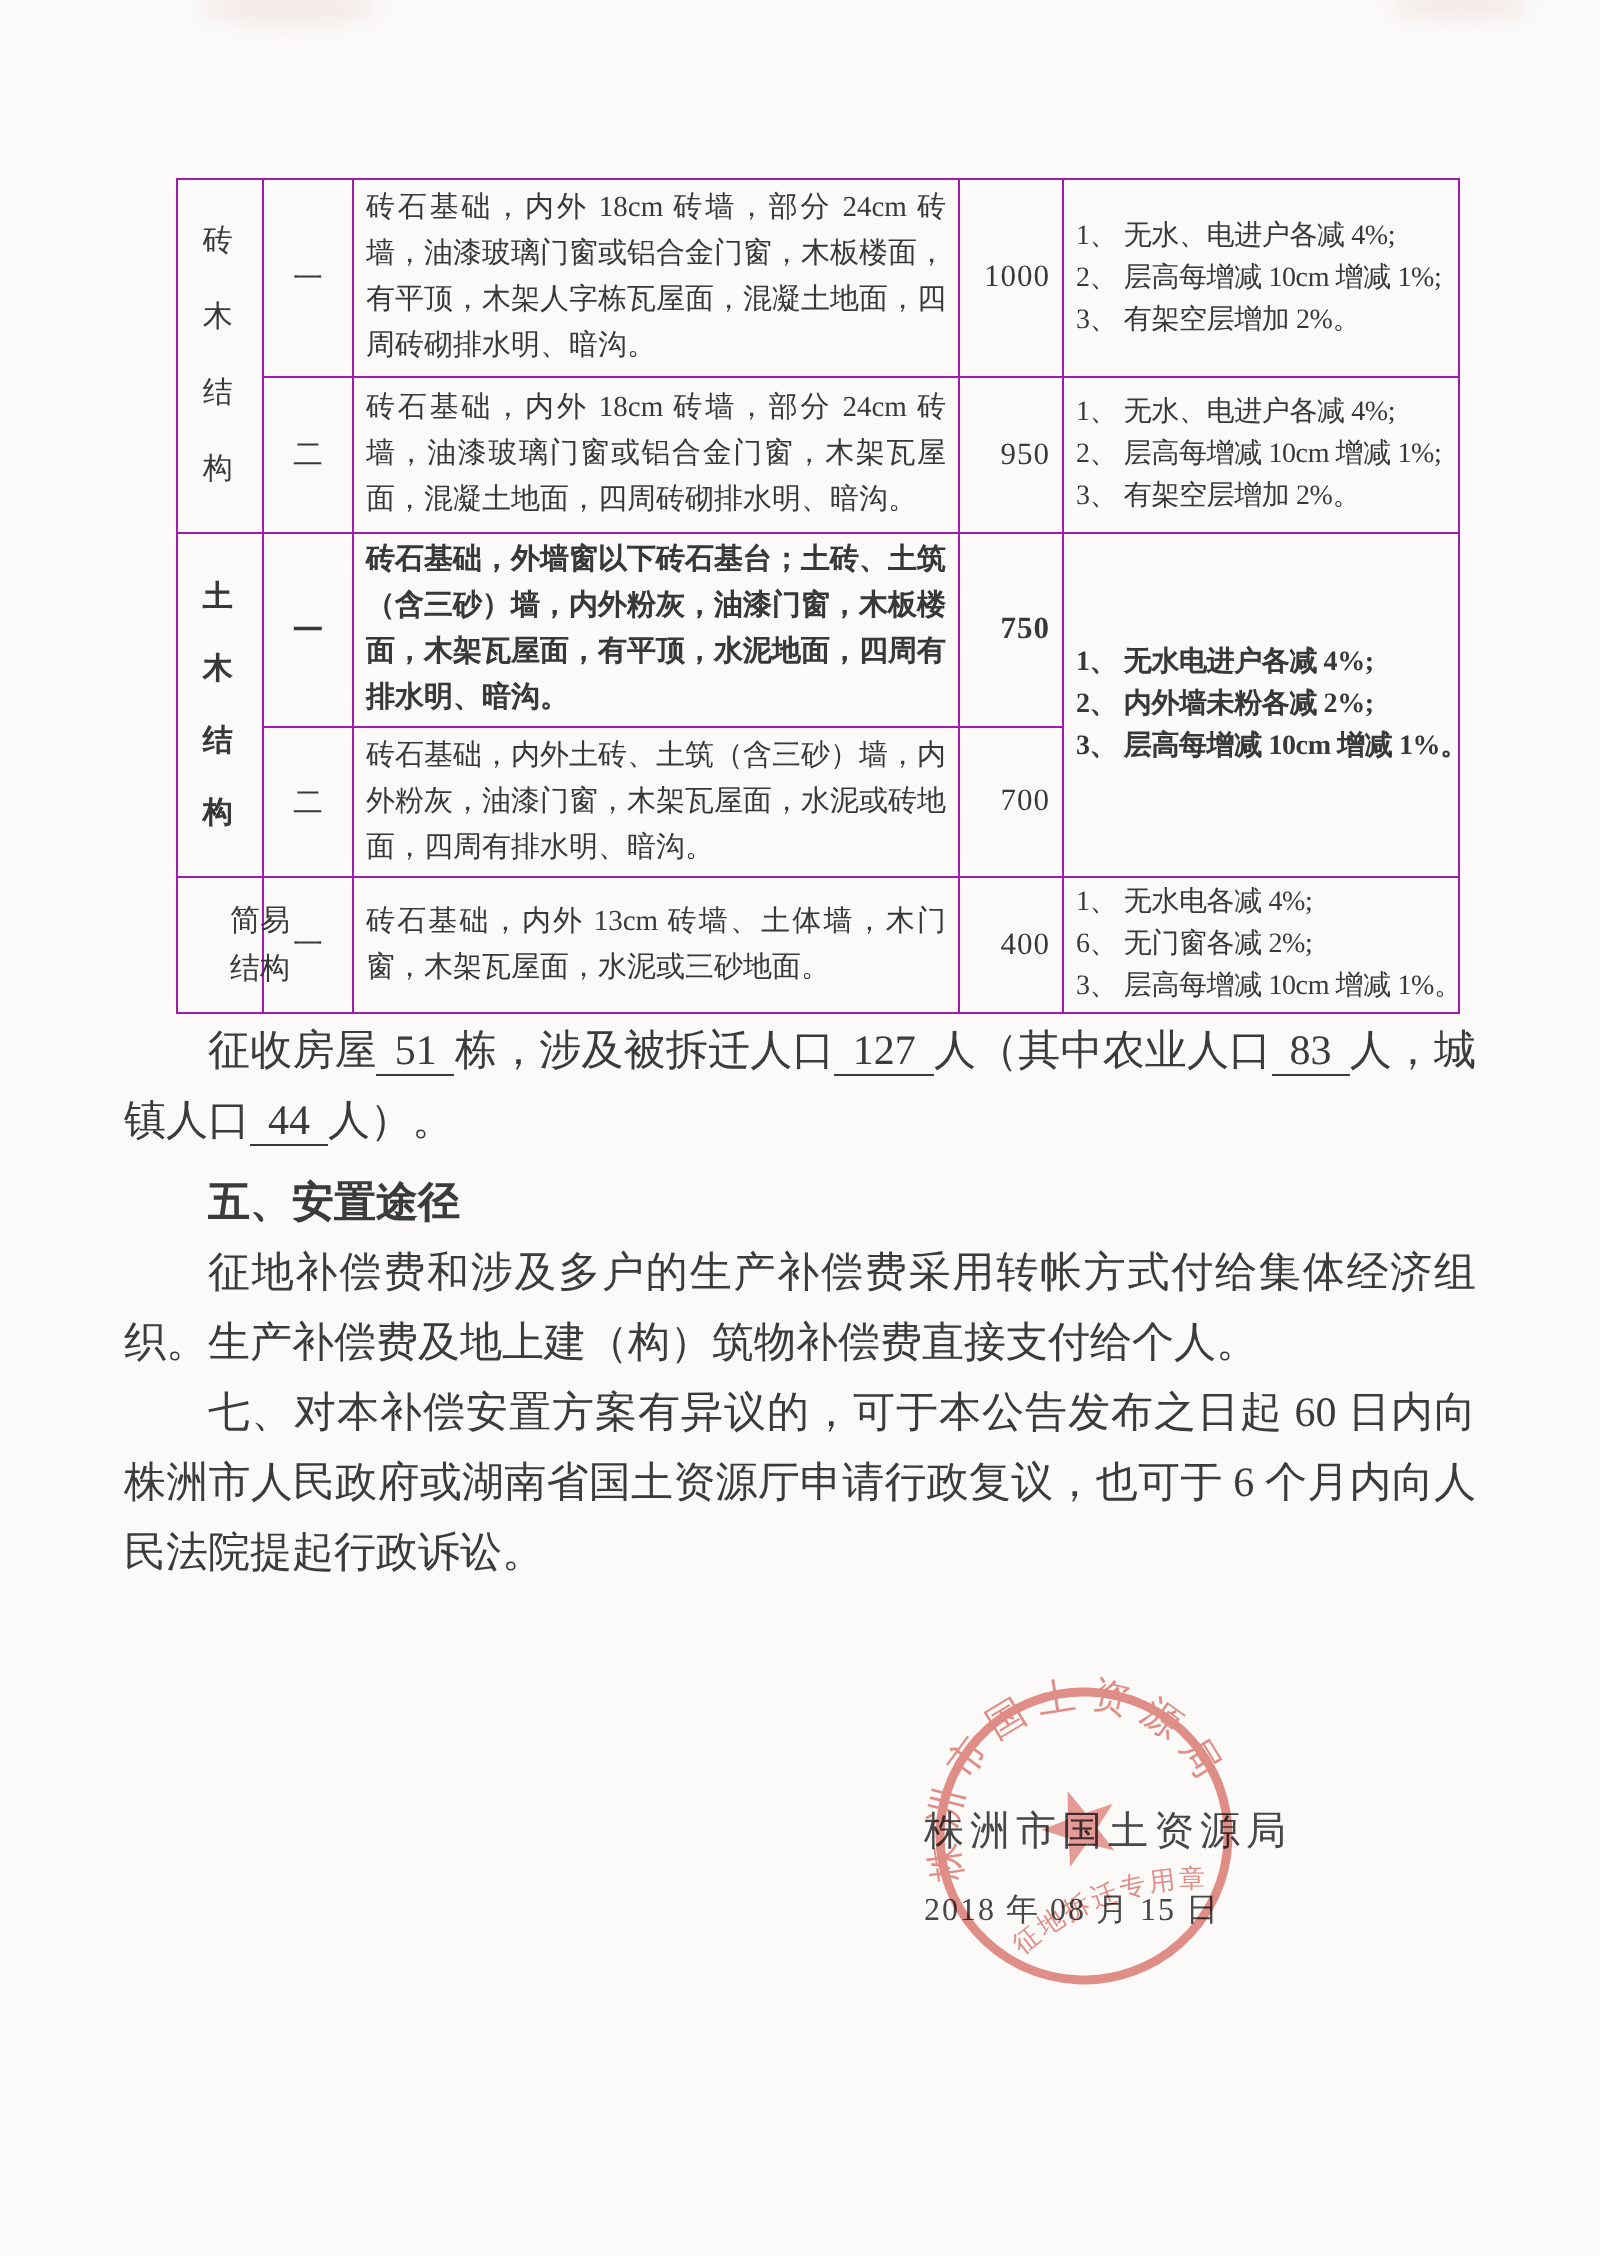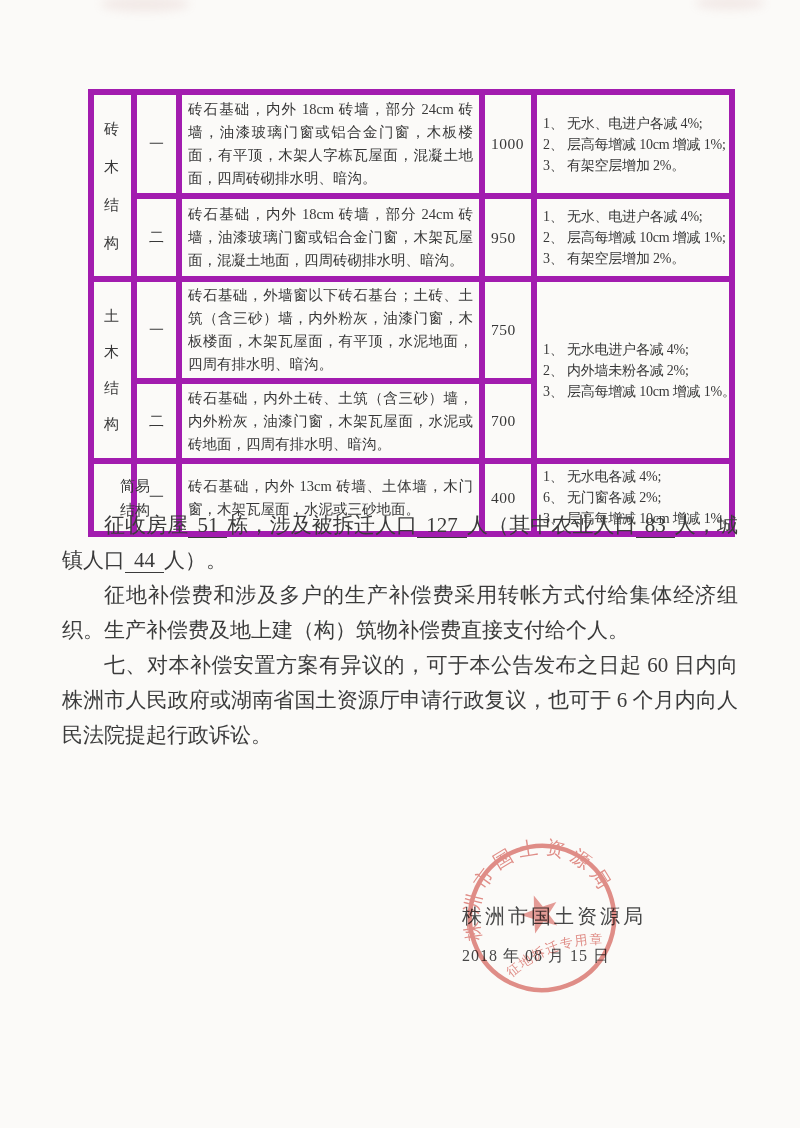--- a/index.html
+++ b/index.html
@@ -6,33 +6,33 @@
   body{background:#e9e7e3;font-family:"Liberation Serif","DejaVu Serif",serif;}
   .sheet{position:relative;width:800px;height:1128px;margin:0 auto;background:#fbfaf8;overflow:hidden;color:#383838;}
 
   
   .artifact{position:absolute;border-radius:50%;filter:blur(5px);opacity:.14;background:#c08a85;}
   .a1{left:100px;top:-4px;width:90px;height:16px;}
   .a2{left:695px;top:-4px;width:70px;height:14px;}
 
   
   table.comp{position:absolute;left:88px;top:89px;width:641px;border-collapse:collapse;table-layout:fixed;}
-  table.comp td{border:6px solid #a21caf;vertical-align:middle;padding:2px 6px;}
+  table.comp td{border:1px solid #a21caf;vertical-align:middle;padding:2px 6px;}
   col.c1{width:43px;} col.c2{width:45px;} col.c3{width:303px;} col.c4{width:52px;} col.c5{width:198px;}
   td.structure{text-align:center;padding:2px 1px;}
   span.vert{display:inline-block;font-size:15px;text-align:left;}
   .v-narrow{width:1.15em;}
   .v-wide{width:2.35em;}
   .lh38{line-height:38px;} .lh36{line-height:36px;} .lh24{line-height:24px;margin-left:20px;}
   td.grade{text-align:center;font-size:15px;}
   td.desc{font-size:14.5px;line-height:23px;text-align:justify;padding:4px 8px;}
-  td.price{text-align:left;font-size:15.5px;letter-spacing:.5px;}
+  td.price{text-align:right;font-size:15.5px;letter-spacing:.5px;}
   td.notes{padding:3px 6px;}
   td.notes .nline{font-size:14px;line-height:21px;white-space:nowrap;letter-spacing:-0.2px;}
-  tr.r1 td{height:94px;} tr.r2 td{height:73px;} tr.r3 td{height:83px;}
+  tr.r1 td{height:94px;} tr.r2 td{height:73px;} tr.r3 td{height:83px;font-weight:bold;}
   tr.r4 td{height:70px;} tr.r5 td{height:57px;}
 
   
   .bodytext{position:absolute;left:62px;top:474px;width:676px;font-size:21px;line-height:35px;color:#3b3b3b;margin-top:34px;}
   .bodytext p{margin:0;text-align:justify;text-indent:2em;}
   .bodytext p.heading{font-weight:600;margin-top:6px;text-align:left;}
   .num{border-bottom:1.5px solid #3b3b3b;padding:0 9px;}
 
   
   .signature{position:absolute;left:462px;top:901px;z-index:1;color:#474747;}
@@ -113,20 +113,21 @@
           <div class="nline">1、 无水电各减 4%;</div>
           <div class="nline">6、 无门窗各减 2%;</div>
           <div class="nline">3、 层高每增减 10cm 增减 1%。</div>
         </td>
       </tr>
     </tbody>
   </table>
 
   <div class="bodytext">
     <p><span>征收房屋</span><span class="num">51</span><span>栋，涉及被拆迁人口</span><span class="num">127</span><span>人（其中农业人口</span><span class="num">83</span><span>人，城镇人口</span><span class="num">44</span><span>人）。</span></p>
+    <p class="heading">五、安置途径</p>
     <p>征地补偿费和涉及多户的生产补偿费采用转帐方式付给集体经济组织。生产补偿费及地上建（构）筑物补偿费直接支付给个人。</p>
     <p>七、对本补偿安置方案有异议的，可于本公告发布之日起 60 日内向株洲市人民政府或湖南省国土资源厅申请行政复议，也可于 6 个月内向人民法院提起行政诉讼。</p>
   </div>
 
   <div class="signature">
     <div class="agency">株洲市国土资源局</div>
     <div class="date">2018 年 08 月 15 日</div>
   </div>
 
   <svg class="seal" viewBox="0 0 168 168" aria-hidden="true">

